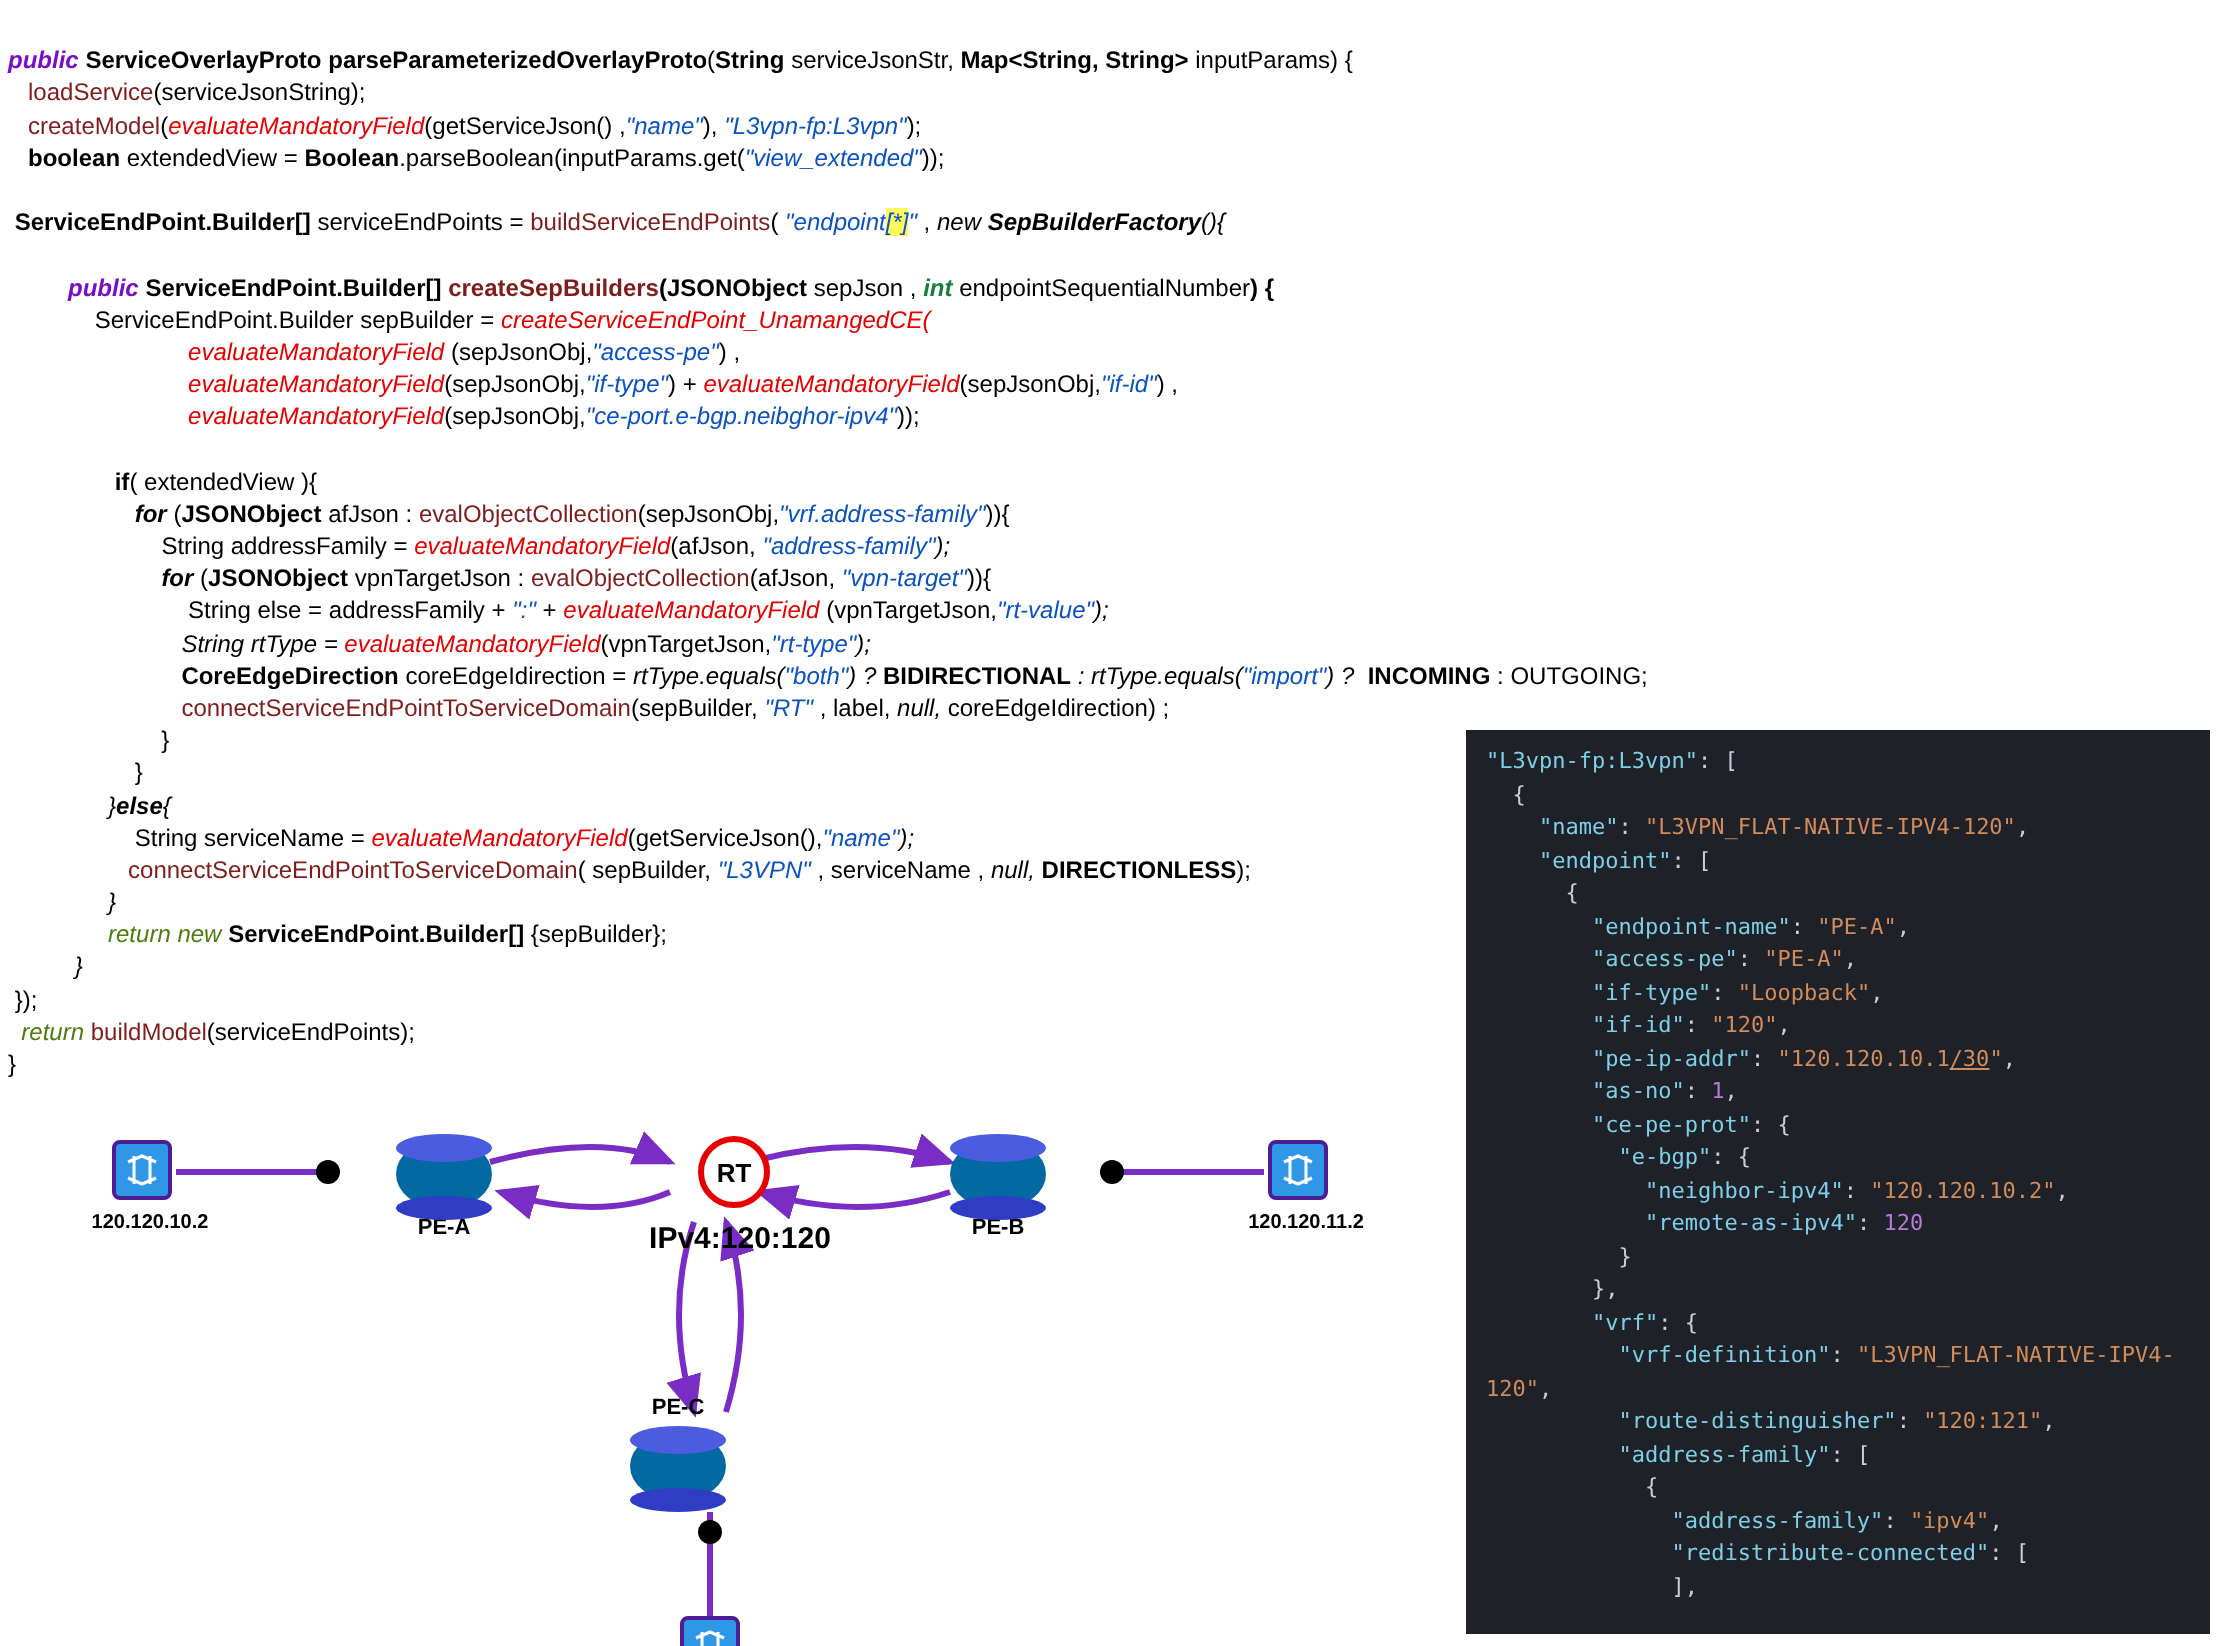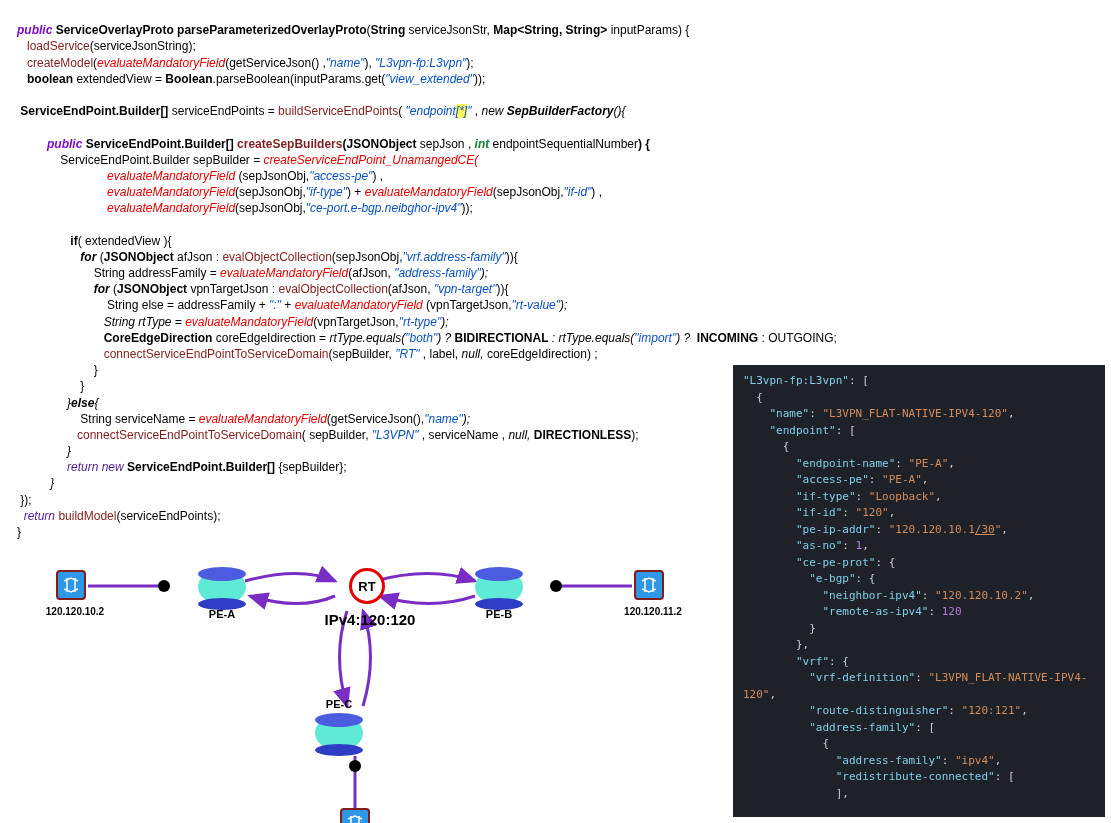--- a/index.html
+++ b/index.html
@@ -1,39 +1,39 @@
 <!DOCTYPE html>
 <html><head>
 <meta charset="utf-8">
 <style>
   * { box-sizing: border-box; margin: 0; padding: 0; }
   body { font-family: Arial, sans-serif; font-size: 12px; background: #fff; width: 1111px; position: relative; }
-  .code-area { padding: 6px 17px; line-height: 1.35; white-space: pre; font-family: Arial, sans-serif; font-size: 12px; color: #000; }
+  .code-area { padding: 6px 4px; line-height: 1.35; white-space: pre; font-family: Arial, sans-serif; font-size: 12px; color: #000; }
   .kw-public { color: #7a0dc7; font-style: italic; font-weight: bold; }
   .kw-int { color: #15803d; font-style: italic; font-weight: bold; text-align: center; }
   .kw-bool { font-weight: bold; }
   .kw-new { font-style: italic; }
-  .kw-return { color: #4c1d95; font-style: italic; }
+  .kw-return { color: #4d7c0f; font-style: italic; }
   .kw-for { font-style: italic; font-weight: bold; }
   .kw-if { font-weight: bold; }
   .type { font-weight: bold; }
   .fn-red { color: #7f1d1d; }
   .fn-red-i { color: #e60000; font-style: italic; }
   .str { color: #0a52c0; font-style: italic; }
   .hl { background: #fff95e; }
   .bold { font-weight: bold; }
   .ital { font-style: italic; }
   .null { font-style: italic; }
 
   .diagram { position: relative; width: 700px; height: 300px; margin-left: 20px; margin-top: 10px; }
-  .router { position: absolute; width: 48px; height: 34px; background: #5eead4; border-radius: 50% / 55%; display:flex; align-items:center; justify-content:center; }
+  .router { position: absolute; width: 48px; height: 34px; background: #0369a1; border-radius: 50% / 55%; display:flex; align-items:center; justify-content:center; }
   .router::after { content:""; position:absolute; bottom:-6px; width:48px; height:12px; background:#2e3dc4; border-radius:50%; }
   .router-top { position:absolute; top:-3px; width:48px; height:14px; background:#4c5ce0; border-radius:50%; }
   .router-label { position:absolute; top:38px; width:100px; left:-26px; text-align:center; font-size:11px; font-weight:bold; }
-  .host { position:absolute; width:30px; height:30px; background:#2e98e6; border:2px solid #7f1d1d; border-radius:4px; display:flex; align-items:center; justify-content:center; }
+  .host { position:absolute; width:30px; height:30px; background:#2e98e6; border:2px solid #4c1d95; border-radius:4px; display:flex; align-items:center; justify-content:center; }
   .host svg { width:20px; height:20px; }
   .host-label { position:absolute; top:34px; width:90px; left:-28px; text-align:center; font-size:10px; font-weight:bold; }
   .rt { position:absolute; width:36px; height:36px; border:3px solid #e60000; border-radius:50%; display:flex; align-items:center; justify-content:center; font-weight:bold; font-size:13px; background:#fff;}
   .rt-label { position:absolute; top:40px; width:120px; left:-42px; text-align:center; font-size:15px; font-weight:bold;}
   .dot { position:absolute; width:12px; height:12px; background:#000; border-radius:50%; }
 
   .json-panel { position: absolute; right: 6px; top: 365px; width: 372px; height: 452px; background: #1e2228; color: #c8cfd8; font-family: Consolas, monospace; font-size: 11px; line-height: 1.5; padding: 8px 10px; overflow:hidden; }
   .jk { color: #7ecfe8; }
   .jv { color: #d28b5a; }
   .jn { color: #b879d8; }

